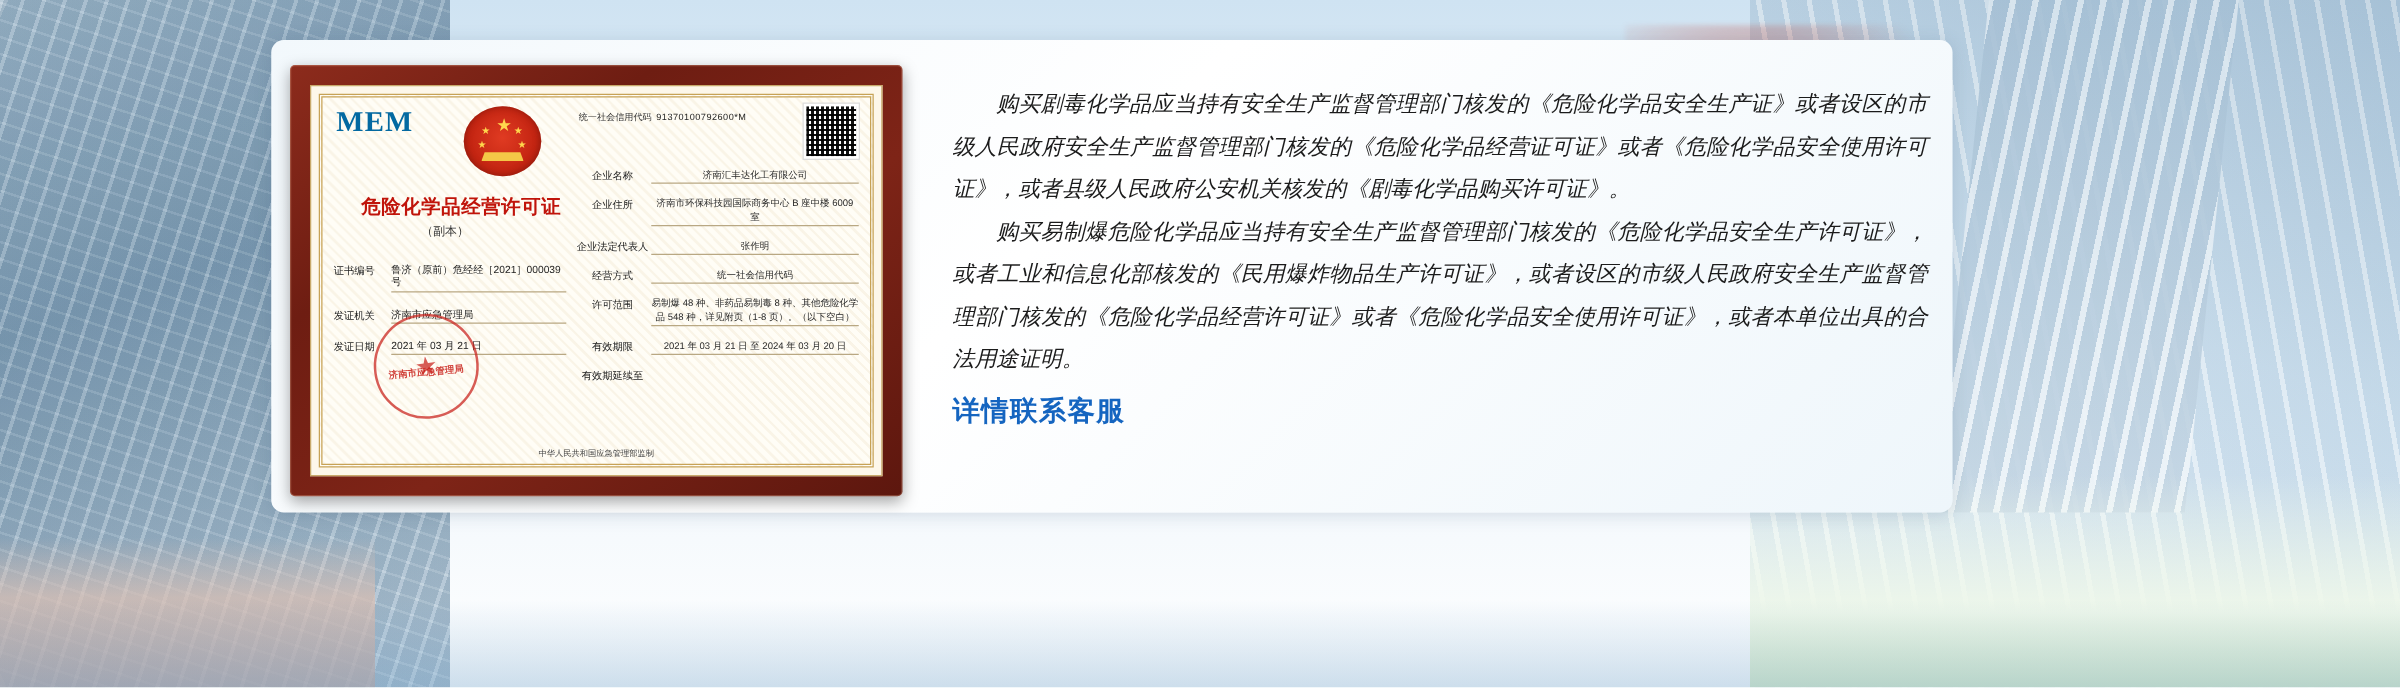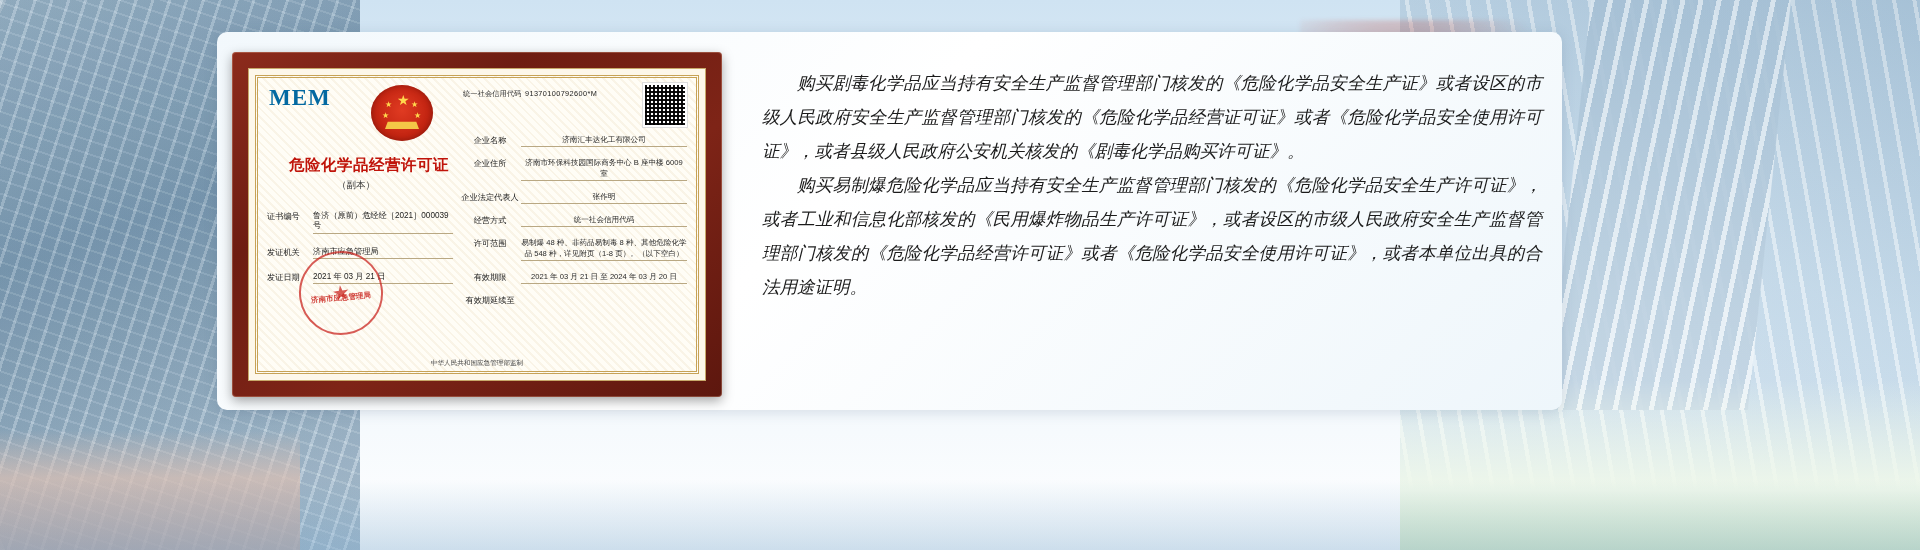--- a/index.html
+++ b/index.html
@@ -455,16 +455,17 @@
           </div>
         </div>
       </div>
     </div>
 
     <div class="notice">
       <div class="notice-body">
         <p>购买剧毒化学品应当持有安全生产监督管理部门核发的《危险化学品安全生产证》或者设区的市级人民政府安全生产监督管理部门核发的《危险化学品经营证可证》或者《危险化学品安全使用许可证》，或者县级人民政府公安机关核发的《剧毒化学品购买许可证》。</p>
         <p>购买易制爆危险化学品应当持有安全生产监督管理部门核发的《危险化学品安全生产许可证》，或者工业和信息化部核发的《民用爆炸物品生产许可证》，或者设区的市级人民政府安全生产监督管理部门核发的《危险化学品经营许可证》或者《危险化学品安全使用许可证》，或者本单位出具的合法用途证明。</p>
       </div>
+      <div class="contact">详情联系客服</div>
     </div>
 
   </div>
 </div>
 
 </body></html>

